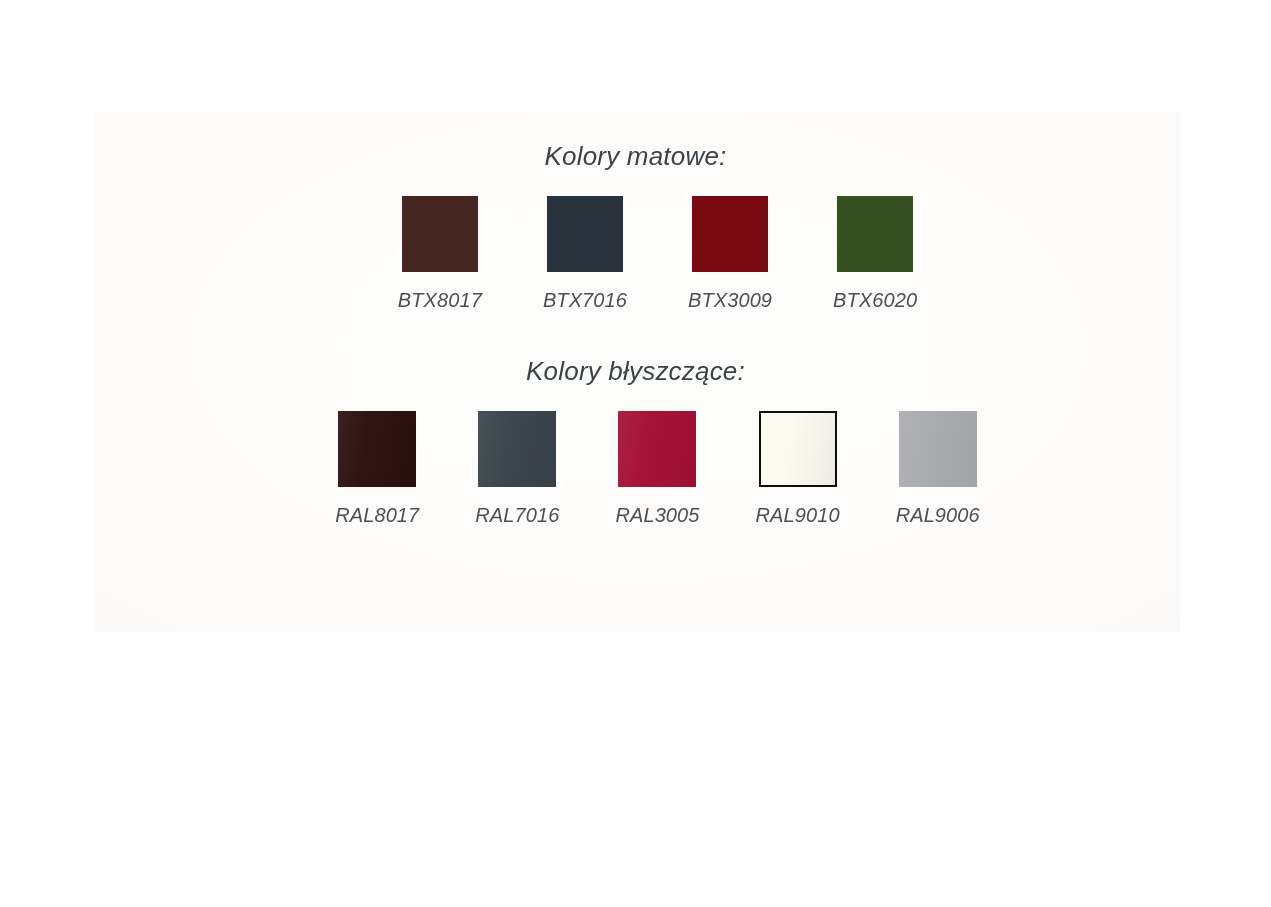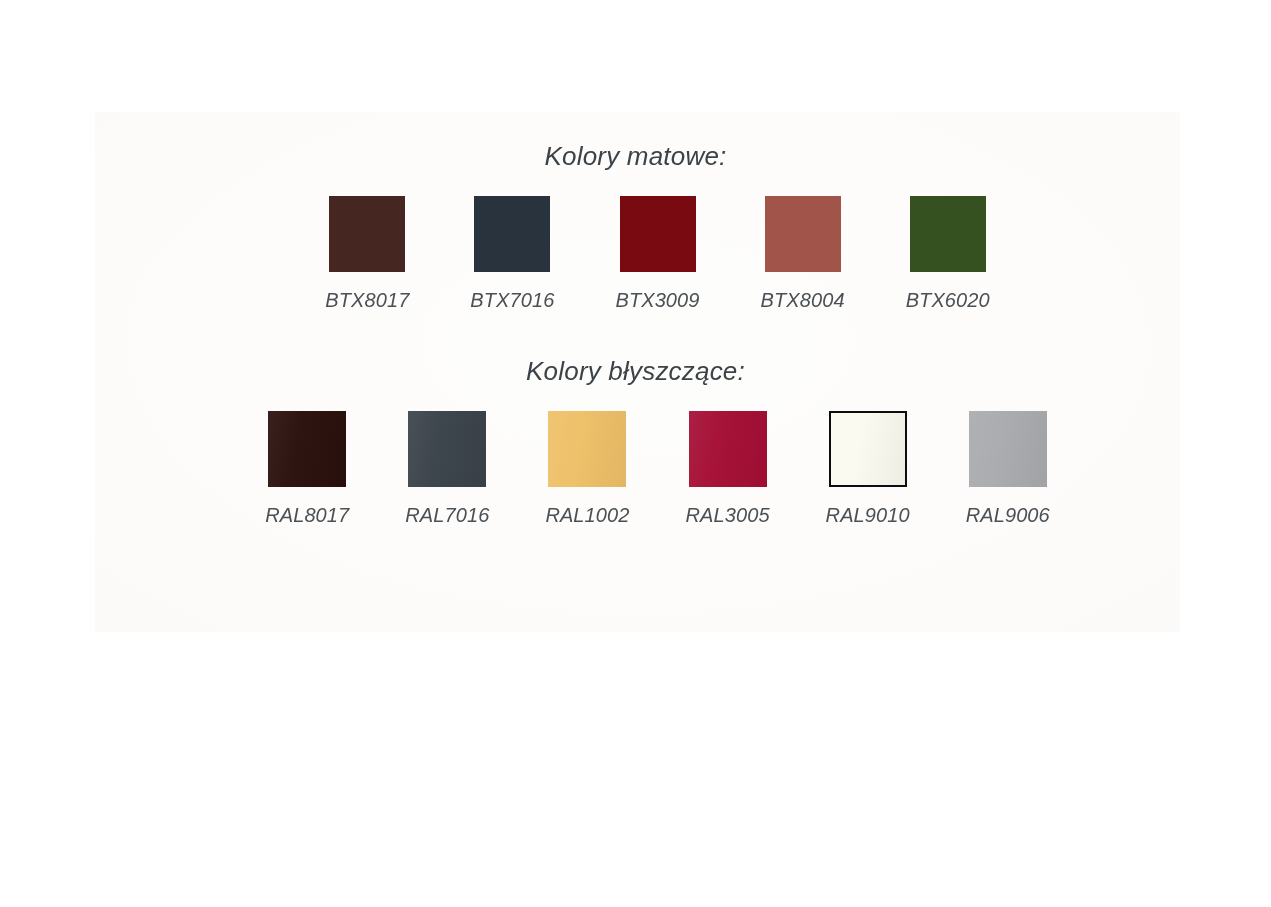--- a/index.html
+++ b/index.html
@@ -124,43 +124,35 @@
     </div>
     <div class="swatch-cell">
       <span class="chip" style="background-color: rgb(40, 51, 61);"></span>
       <span class="chip-label">BTX7016</span>
     </div>
     <div class="swatch-cell">
       <span class="chip" style="background-color: rgb(122, 10, 17);"></span>
       <span class="chip-label">BTX3009</span>
     </div>
     <div class="swatch-cell">
-      <span class="chip" style="background-color: rgb(160, 84, 74);"></span>
-      <span class="chip-label">BTX8004</span>
-    </div>
-    <div class="swatch-cell">
       <span class="chip" style="background-color: rgb(53, 81, 31);"></span>
       <span class="chip-label">BTX6020</span>
     </div>
   </div>
 
   <h2 class="section-heading heading-gloss">Kolory błyszczące:</h2>
 
   <div class="swatch-row row-gloss">
     <div class="swatch-cell">
       <span class="chip gloss" style="background-color: rgb(42, 16, 12);"></span>
       <span class="chip-label">RAL8017</span>
     </div>
     <div class="swatch-cell">
       <span class="chip gloss" style="background-color: rgb(59, 67, 74);"></span>
       <span class="chip-label">RAL7016</span>
-    </div>
-    <div class="swatch-cell">
-      <span class="chip gloss" style="background-color: rgb(238, 192, 104);"></span>
-      <span class="chip-label">RAL1002</span>
     </div>
     <div class="swatch-cell">
       <span class="chip gloss" style="background-color: rgb(165, 14, 53);"></span>
       <span class="chip-label">RAL3005</span>
     </div>
     <div class="swatch-cell">
       <span class="chip gloss outlined" style="background-color: rgb(251, 250, 240);"></span>
       <span class="chip-label">RAL9010</span>
     </div>
     <div class="swatch-cell">

